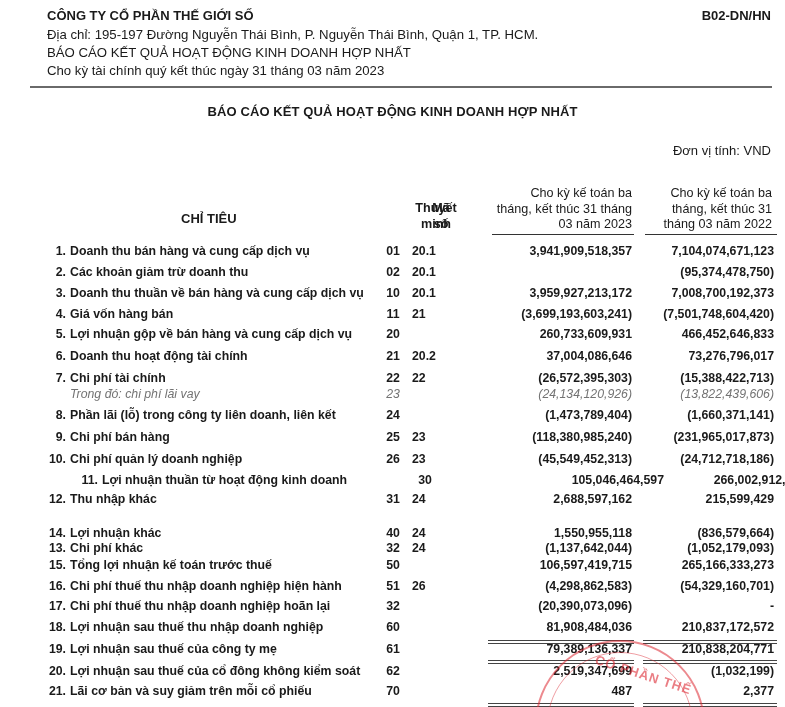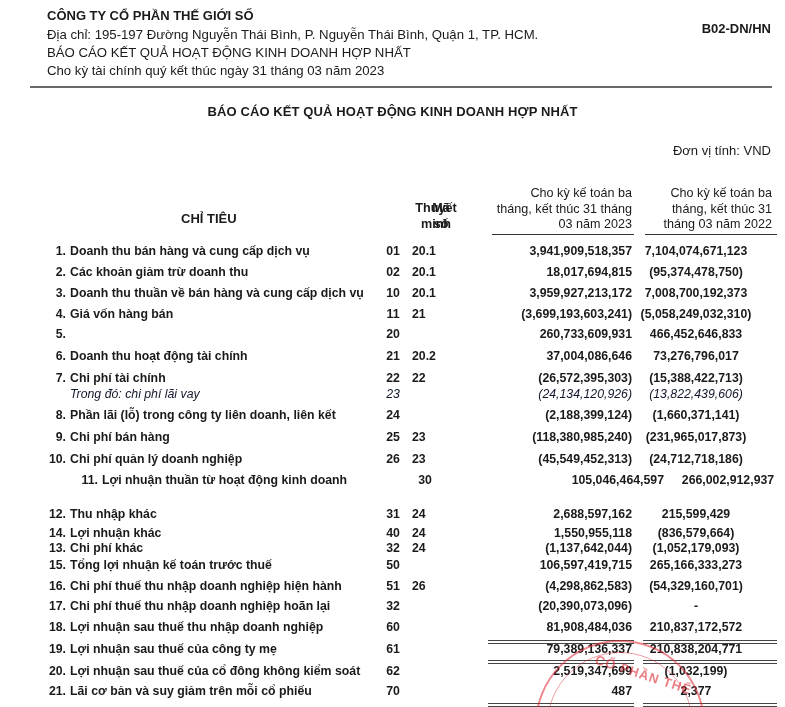--- a/index.html
+++ b/index.html
@@ -3,41 +3,41 @@
 <meta charset="utf-8">
 <style>
   html, body { margin: 0; padding: 0; background: #ffffff; }
   body {
     width: 785px; height: 707px; position: relative; overflow: hidden;
     font-family: "Liberation Sans", "DejaVu Sans", sans-serif; color: #1a1a1a;
   }
   .abs { position: absolute; white-space: nowrap; }
   .hdr-company { left: 47px; top: 8px; font-size: 13px; font-weight: bold; }
   .hdr-line { left: 47px; font-size: 13.2px; }
-  .form-code { right: 14px; top: 8px; font-size: 13px; font-weight: bold; margin-top: 13px; }
+  .form-code { right: 14px; top: 8px; font-size: 13px; font-weight: bold; }
   .top-rule { left: 30px; width: 742px; top: 86px; height: 2px; background: #6a6a6a; }
   .title { left: 0; width: 785px; text-align: center; top: 104px; font-size: 13px; font-weight: bold; letter-spacing: 0.1px; }
   .unit { right: 14px; top: 143px; font-size: 13px; }
   .col-head { font-size: 12.6px; line-height: 15.5px; }
   .h-chitieu { left: 181px; top: 211px; font-weight: bold; font-size: 13px; }
   .h-maso { left: 381px; top: 201px; text-align: center; font-weight: bold; width: 24px; margin-left: 48px; }
   .h-tm { left: 410px; top: 201px; text-align: center; font-weight: bold; width: 52px; }
   .h-p1 { left: 480px; width: 152px; top: 186px; text-align: right; }
   .h-p2 { left: 640px; width: 132px; top: 186px; text-align: right; }
   .h-u1 { left: 492px; width: 142px; top: 234px; height: 1px; background: #333; }
   .h-u2 { left: 645px; width: 132px; top: 234px; height: 1px; background: #333; }
 
   .row { position: absolute; left: 0; width: 785px; height: 18px; font-size: 12.3px; }
   .row .num { position: absolute; font-weight: bold; text-align: right; width: 26px; }
   .row .lbl { position: absolute; font-weight: bold; }
   .row .code { position: absolute; left: 380px; width: 26px; text-align: center; font-weight: bold; }
   .row .note { position: absolute; left: 412px; width: 48px; text-align: left; font-weight: bold; }
   .row .v1 { position: absolute; left: 472px; width: 160px; text-align: right; font-weight: bold; }
-  .row .v2 { position: absolute; left: 618px; width: 156px; text-align: center; font-weight: bold; }
-  .row.sub .lbl, .row.sub .code, .row.sub .v1, .row.sub .v2 { font-weight: normal; font-style: italic; color: #0f172a; }
+  .row .v2 { position: absolute; left: 618px; width: 156px; text-align: right; font-weight: bold; }
+  .row.sub .lbl, .row.sub .code, .row.sub .v1, .row.sub .v2 { font-weight: normal; font-style: italic; color: #737373; }
 
   .dbl { position: absolute; height: 4px; border-top: 1.5px solid #444; border-bottom: 1.5px solid #444; box-sizing: border-box; }
 
   .stamp { position: absolute; left: 535px; top: 640px; width: 170px; height: 170px; border-radius: 50%;
            border: 2px solid rgba(220,40,50,0.55); box-sizing: border-box; pointer-events: none; }
   .stamp-inner { position: absolute; left: 10px; top: 10px; right: 10px; bottom: 10px; border-radius: 50%;
            border: 1px solid rgba(220,40,50,0.45); }
   .stamp-text { position: absolute; left: 598px; top: 652px; font-size: 13px; font-weight: bold;
            color: rgba(220,40,50,0.6); transform: rotate(18deg); transform-origin: left top; letter-spacing: 1px; }
 </style>
@@ -83,41 +83,41 @@
       <span class="code">01</span>
       <span class="note">20.1</span>
       <span class="v1">3,941,909,518,357</span>
       <span class="v2">7,104,074,671,123</span>
     </div>
     <div class="row" style="top: 265px;">
       <span class="num" style="left:40px">2.</span>
       <span class="lbl" style="left:70px">Các khoản giảm trừ doanh thu</span>
       <span class="code">02</span>
       <span class="note">20.1</span>
-      <span class="v1">18,017,694,815</span>
       <span class="v2">(95,374,478,750)</span>
     </div>
     <div class="row" style="top: 286px;">
       <span class="num" style="left:40px">3.</span>
       <span class="lbl" style="left:70px">Doanh thu thuần về bán hàng và cung cấp dịch vụ</span>
       <span class="code">10</span>
       <span class="note">20.1</span>
       <span class="v1">3,959,927,213,172</span>
       <span class="v2">7,008,700,192,373</span>
     </div>
     <div class="row" style="top: 307px;">
       <span class="num" style="left:40px">4.</span>
       <span class="lbl" style="left:70px">Giá vốn hàng bán</span>
       <span class="code">11</span>
       <span class="note">21</span>
       <span class="v1">(3,699,193,603,241)</span>
-      <span class="v2">(5,058,249,032,310)</span>
+      <span class="v2">(7,501,748,604,420)</span>
     </div>
     <div class="row" style="top: 327px;">
       <span class="num" style="left:40px">5.</span>
+      <span class="lbl" style="left:70px">Lợi nhuận gộp về bán hàng và cung cấp dịch vụ</span>
       <span class="code">20</span>
       <span class="note"></span>
       <span class="v1">260,733,609,931</span>
       <span class="v2">466,452,646,833</span>
     </div>
     <div class="row" style="top: 349px;">
       <span class="num" style="left:40px">6.</span>
       <span class="lbl" style="left:70px">Doanh thu hoạt động tài chính</span>
       <span class="code">21</span>
       <span class="note">20.2</span>
@@ -138,21 +138,21 @@
       <span class="code">23</span>
       <span class="note"></span>
       <span class="v1">(24,134,120,926)</span>
       <span class="v2">(13,822,439,606)</span>
     </div>
     <div class="row" style="top: 408px;">
       <span class="num" style="left:40px">8.</span>
       <span class="lbl" style="left:70px">Phần lãi (lỗ) trong công ty liên doanh, liên kết</span>
       <span class="code">24</span>
       <span class="note"></span>
-      <span class="v1">(2,188,399,124)</span>
+      <span class="v1">(1,473,789,404)</span>
       <span class="v2">(1,660,371,141)</span>
     </div>
     <div class="row" style="top: 430px;">
       <span class="num" style="left:40px">9.</span>
       <span class="lbl" style="left:70px">Chi phí bán hàng</span>
       <span class="code">25</span>
       <span class="note">23</span>
       <span class="v1">(118,380,985,240)</span>
       <span class="v2">(231,965,017,873)</span>
     </div>
@@ -165,21 +165,21 @@
       <span class="v2">(24,712,718,186)</span>
     </div>
     <div class="row" style="top: 473px; margin-left: 32px;">
       <span class="num" style="left:40px">11.</span>
       <span class="lbl" style="left:70px">Lợi nhuận thuần từ hoạt động kinh doanh</span>
       <span class="code">30</span>
       <span class="note"></span>
       <span class="v1">105,046,464,597</span>
       <span class="v2">266,002,912,937</span>
     </div>
-    <div class="row" style="top: 507px;">
+    <div class="row" style="top: 492px;">
       <span class="num" style="left:40px">12.</span>
       <span class="lbl" style="left:70px">Thu nhập khác</span>
       <span class="code">31</span>
       <span class="note">24</span>
       <span class="v1">2,688,597,162</span>
       <span class="v2">215,599,429</span>
     </div>
     <div class="row" style="top: 541px;">
       <span class="num" style="left:40px">13.</span>
       <span class="lbl" style="left:70px">Chi phí khác</span>

